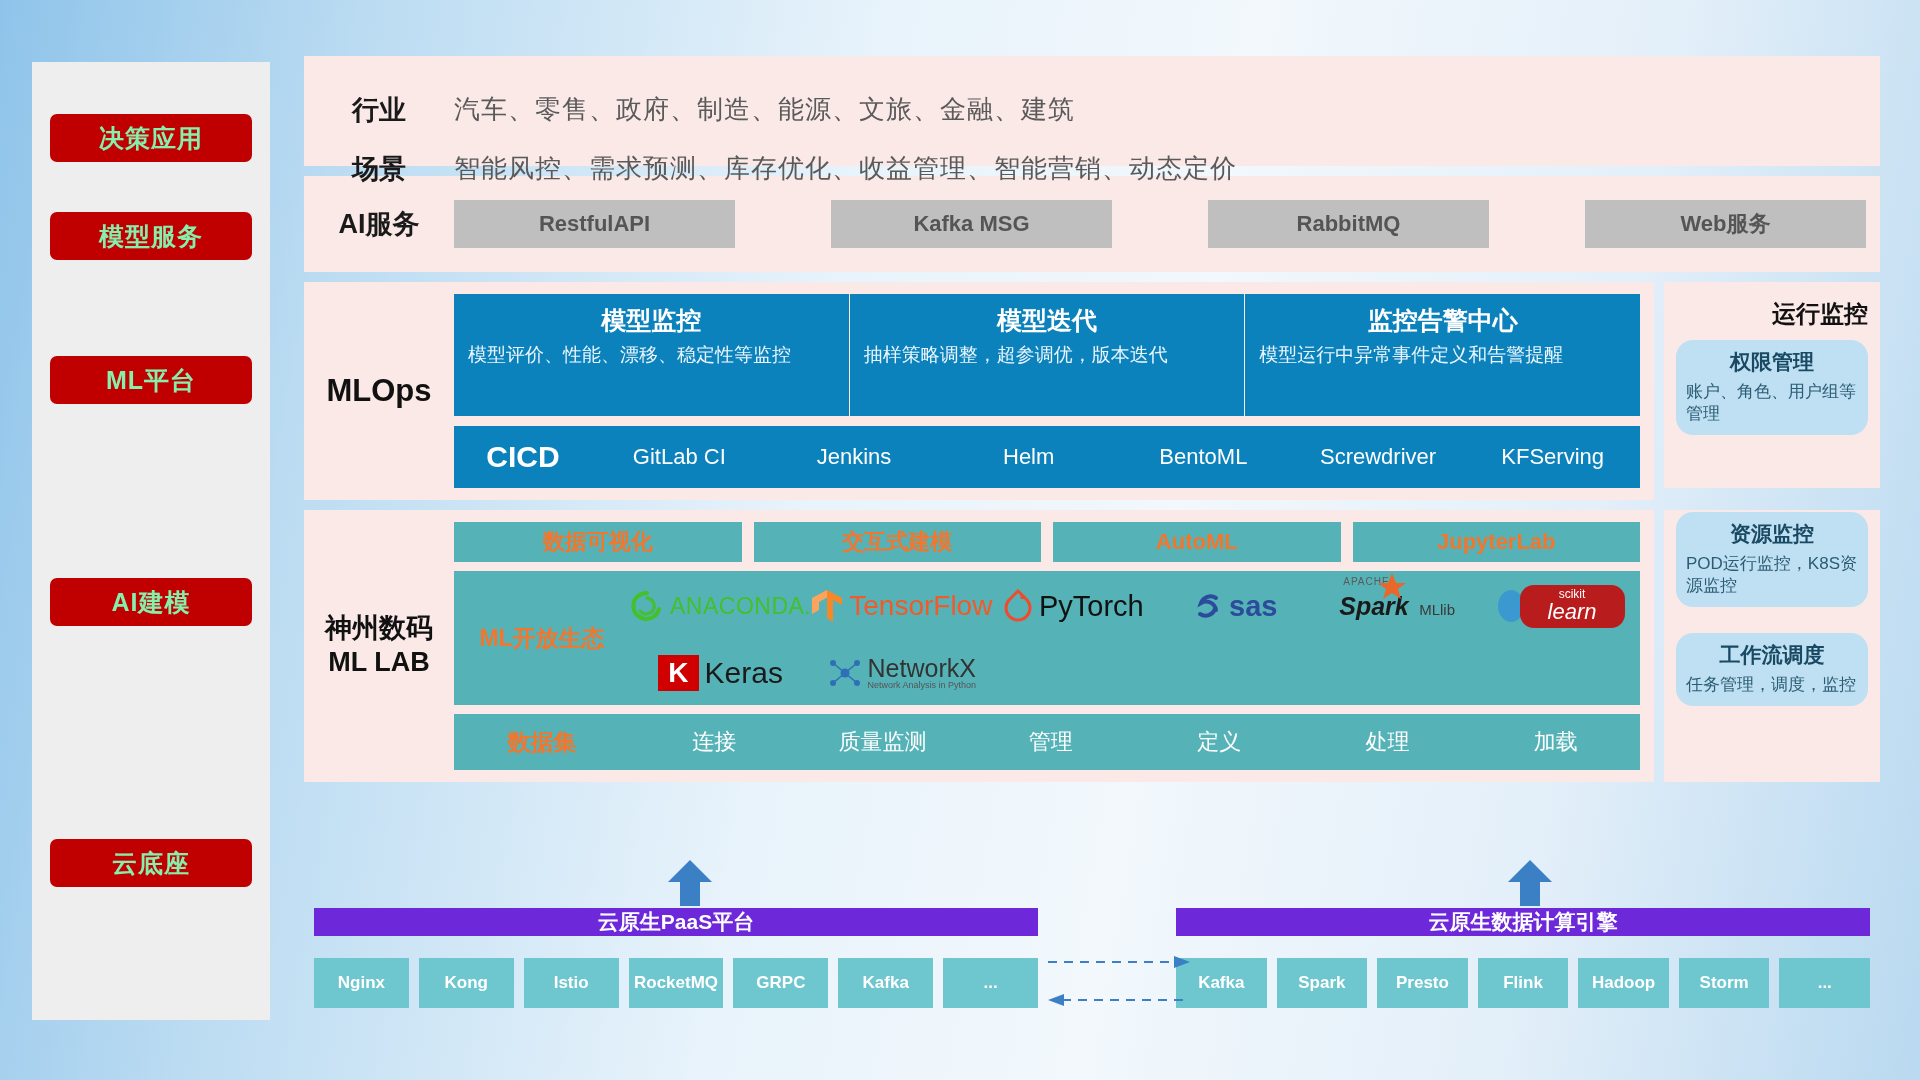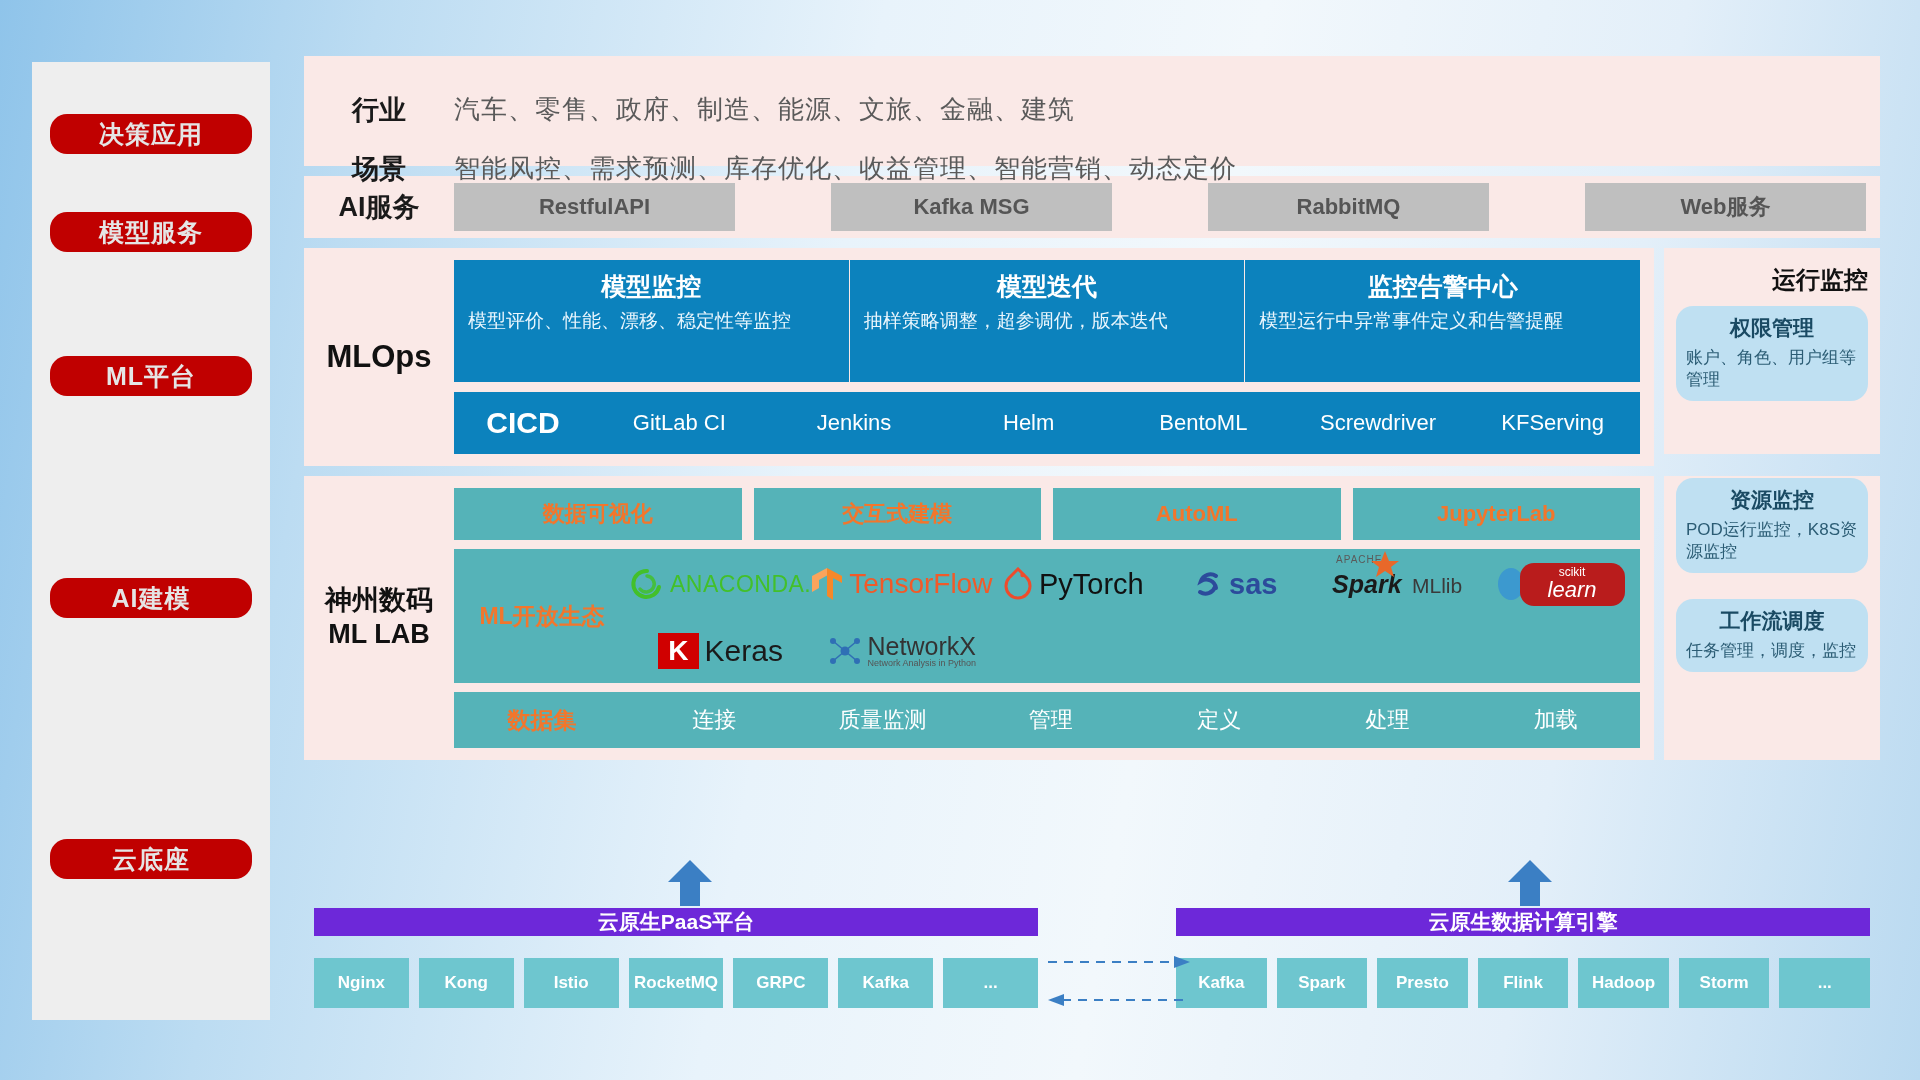--- a/index.html
+++ b/index.html
@@ -12,44 +12,44 @@
   }
   #root { position: absolute; left: 0; top: 0; width: 1920px; height: 1080px; }
 
   
   .rail {
     position: absolute; left: 32px; top: 62px;
     width: 238px; height: 958px;
     background: #eeeeee;
   }
   .rail-btn {
-    position: absolute; left: 18px; width: 202px; height: 40px;
-    background: #c00000; border-radius: 17px;
-    color: #e5e5e5; font-weight: bold; font-size: 25px;
+    position: absolute; left: 18px; width: 202px; height: 48px;
+    background: #c00000; border-radius: 7px;
+    color: #86efac; font-weight: bold; font-size: 25px;
     display: flex; align-items: center; justify-content: center;
     letter-spacing: 1px;
   }
 
   
   .stack { position: absolute; left: 304px; top: 56px; width: 1576px; }
 
   .band { background: #fae9e7; width: 100%; }
   .band + .band { margin-top: 10px; }
 
   
   .row1 { padding: 30px 0 22px 0; height: 110px; }
   .kv { display: flex; align-items: center; height: 47px; }
   .kv .k {
     width: 150px; text-align: center; font-size: 27px; font-weight: bold; color: #1a1a1a;
     flex: 0 0 150px;
   }
   .kv .v { font-size: 26px; color: #5a5a5a; letter-spacing: 1px; }
 
   
-  .row2 { height: 62px; display: flex; align-items: center; }
+  .row2 { height: 96px; display: flex; align-items: center; }
   .row2 .k { width: 150px; flex: 0 0 150px; text-align: center; font-size: 27px; font-weight: bold; color: #1a1a1a; }
   .svc-wrap { display: flex; gap: 0; flex: 1; padding-right: 14px; }
   .svc {
     flex: 1; margin-right: 96px; height: 48px; background: #bfbfbf;
     display: flex; align-items: center; justify-content: center;
     font-size: 22px; font-weight: bold; color: #555555;
   }
   .svc:last-child { margin-right: 0; }
 
   
@@ -88,21 +88,21 @@
   .lab-band { width: 1350px; background: #fae9e7; padding: 12px 14px 12px 0; }
   .lab-inner { display: flex; }
   .lab-key {
     width: 150px; flex: 0 0 150px; display: flex; flex-direction: column;
     align-items: center; justify-content: center;
     font-size: 27px; font-weight: bold; color: #111111; line-height: 1.25; text-align: center;
   }
   .lab-cols { flex: 1; }
   .tools { display: flex; gap: 12px; }
   .tool {
-    flex: 1; background: #55b3b8; height: 52px; display: flex; align-items: center; justify-content: center;
+    flex: 1; background: #55b3b8; height: 40px; display: flex; align-items: center; justify-content: center;
     font-size: 22px; font-weight: bold; color: #f2762c;
   }
   .eco {
     margin-top: 9px; background: #55b3b8; height: 134px; display: flex; align-items: center;
   }
   .eco-label {
     width: 176px; flex: 0 0 176px; text-align: center; font-size: 23px; font-weight: bold; color: #f2762c;
   }
   .eco-logos { flex: 1; display: grid; grid-template-columns: repeat(6, 1fr); align-items: center; height: 100%; }
   .logo { display: flex; align-items: center; justify-content: center; gap: 6px; }
@@ -269,21 +269,21 @@
                   <span style="color:#2c4b9b;font-size:29px;font-weight:bold">sas</span>
                 </div>
 
                 <div class="logo">
                   <span style="position:relative;display:inline-block">
                     <span style="position:absolute;left:4px;top:-16px;font-size:10px;color:#5a5a5a;letter-spacing:1px">APACHE</span>
                     <svg width="30" height="28" viewBox="0 0 30 28" style="position:absolute;left:38px;top:-20px">
                       <polygon points="15,1 19,11 29,11 21,17 24,27 15,21 6,27 9,17 1,11 11,11" fill="#e8682a"></polygon>
                     </svg>
                     <span style="color:#1a1a1a;font-size:25px;font-weight:bold;font-style:italic">Spark</span>
-                    <span style="color:#3a3a3a;font-size:21px;margin-left:6px">MLlib</span>
+                    <span style="color:#3a3a3a;font-size:15px;margin-left:6px">MLlib</span>
                   </span>
                 </div>
 
                 <div class="logo">
                   <svg width="34" height="36" viewBox="0 0 34 36">
                     <ellipse cx="17" cy="18" rx="13" ry="16" fill="#3c99cf"></ellipse>
                   </svg>
                   <span style="position:relative;display:inline-block;background:#b91c1c;padding:3px 28px 5px;margin-left:-14px;border-radius:14px">
                     <span style="display:block;font-size:12px;color:#ffffff;text-align:center;line-height:1">scikit</span>
                     <span style="display:block;font-size:22px;color:#ffffff;font-style:italic;line-height:1.05">learn</span>

